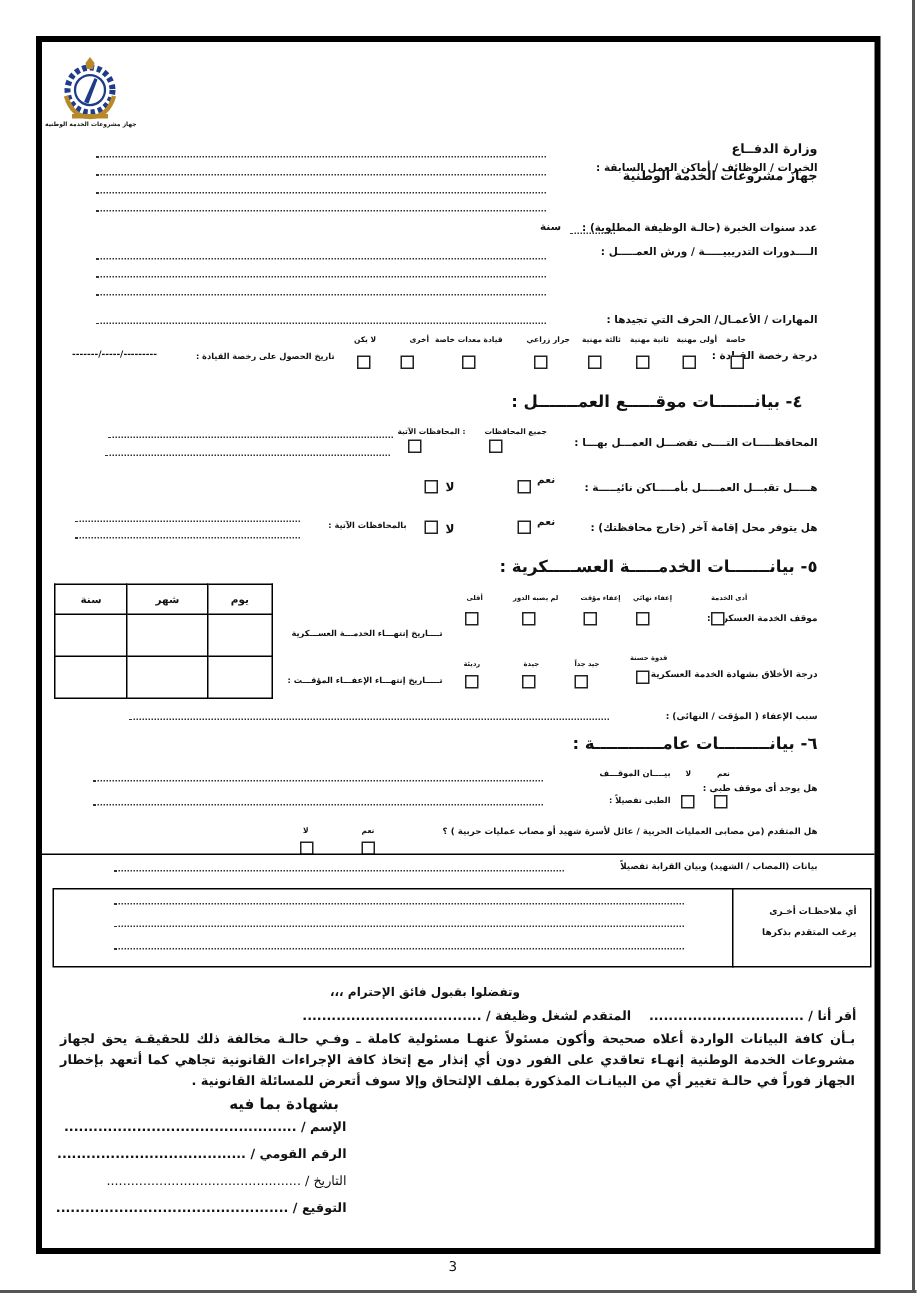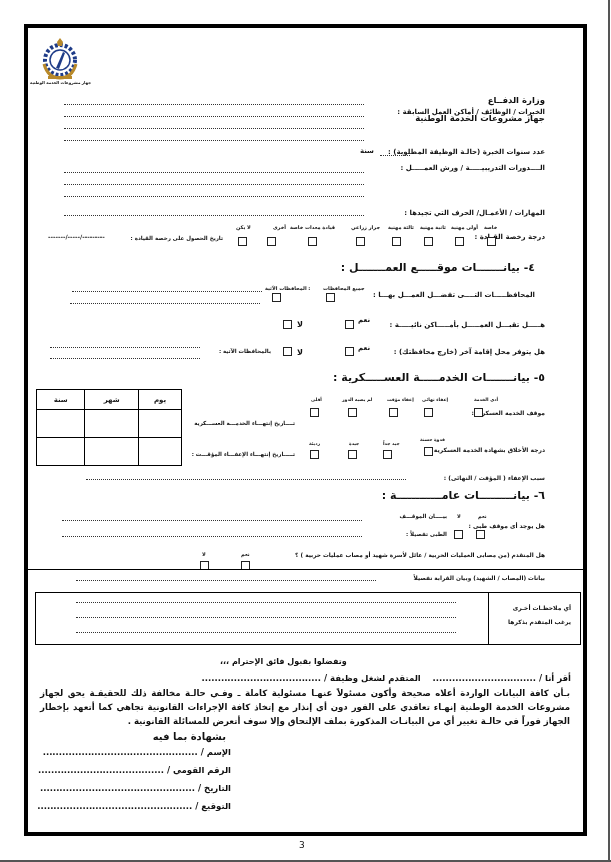--- a/index.html
+++ b/index.html
@@ -79,21 +79,21 @@
 <div class="abs tiny" style="left:273px;top:224px;">أخرى</div>
 <div class="abs cb" style="left:267px;top:237px;"></div>
 <div class="abs tiny" style="left:236px;top:224px;">لا يكن</div>
 <div class="abs cb" style="left:238px;top:237px;"></div>
 
 <div class="abs rtl tiny" style="right:388px;top:235px;font-size:5.5px;">تاريخ الحصول على رخصة القيادة :</div>
 <div class="abs tiny" style="left:48px;top:233px;font-size:6px;">-------/-----/---------</div>
 
 <div class="abs rtl sec" style="right:76px;top:261px;">٤- بيانـــــــات موقـــــع العمـــــــل :</div>
 
-<div class="abs rtl t" style="right:76px;top:291px;text-align:right;">المحافظـــــات التــــى تفضـــل العمـــل بهـــا :</div>
+<div class="abs rtl t" style="right:66px;top:291px;text-align:right;">المحافظـــــات التــــى تفضـــل العمـــل بهـــا :</div>
 <div class="abs tiny" style="left:323px;top:285px;">جميع المحافظات</div>
 <div class="abs cb" style="left:326px;top:293px;"></div>
 <div class="abs tiny" style="left:265px;top:285px;">المحافظات الآتية :</div>
 <div class="abs cb" style="left:272px;top:293px;"></div>
 <div class="abs dots" style="left:72px;top:291px;width:190px;"></div>
 <div class="abs dots" style="left:70px;top:303px;width:190px;"></div>
 
 <div class="abs rtl t" style="right:66px;top:321px;">هـــــل تقبـــل العمـــــل بأمـــــاكن نائيـــــة :</div>
 <div class="abs t" style="left:358px;top:316px;">نعم</div>
 <div class="abs cb" style="left:345px;top:320px;"></div>
@@ -206,21 +206,21 @@
 <div class="abs rtl" style="right:385px;top:731px;font-size:10px;font-weight:bold;">بشهادة بما فيه</div>
 
 <div class="abs rtl" style="right:380px;top:747px;font-size:8.5px;font-weight:bold;white-space:nowrap;">
   <span>الإسم /</span>
   <span>................................................</span>
 </div>
 <div class="abs rtl" style="right:380px;top:765px;font-size:8.5px;font-weight:bold;white-space:nowrap;">
   <span>الرقم القومي /</span>
   <span>.......................................</span>
 </div>
-<div class="abs rtl" style="right:380px;top:783px;font-size:8.5px;font-weight:bold;white-space:nowrap;">
+<div class="abs rtl" style="right:380px;top:783px;font-size:8.5px;font-weight:normal;white-space:nowrap;">
   <span>التاريخ /</span>
   <span>................................................</span>
 </div>
 <div class="abs rtl" style="right:380px;top:801px;font-size:8.5px;font-weight:bold;white-space:nowrap;">
   <span>التوقيع /</span>
   <span>................................................</span>
 </div>
 
 <div class="abs footer-num" style="left:299px;top:840px;">3</div>
 

